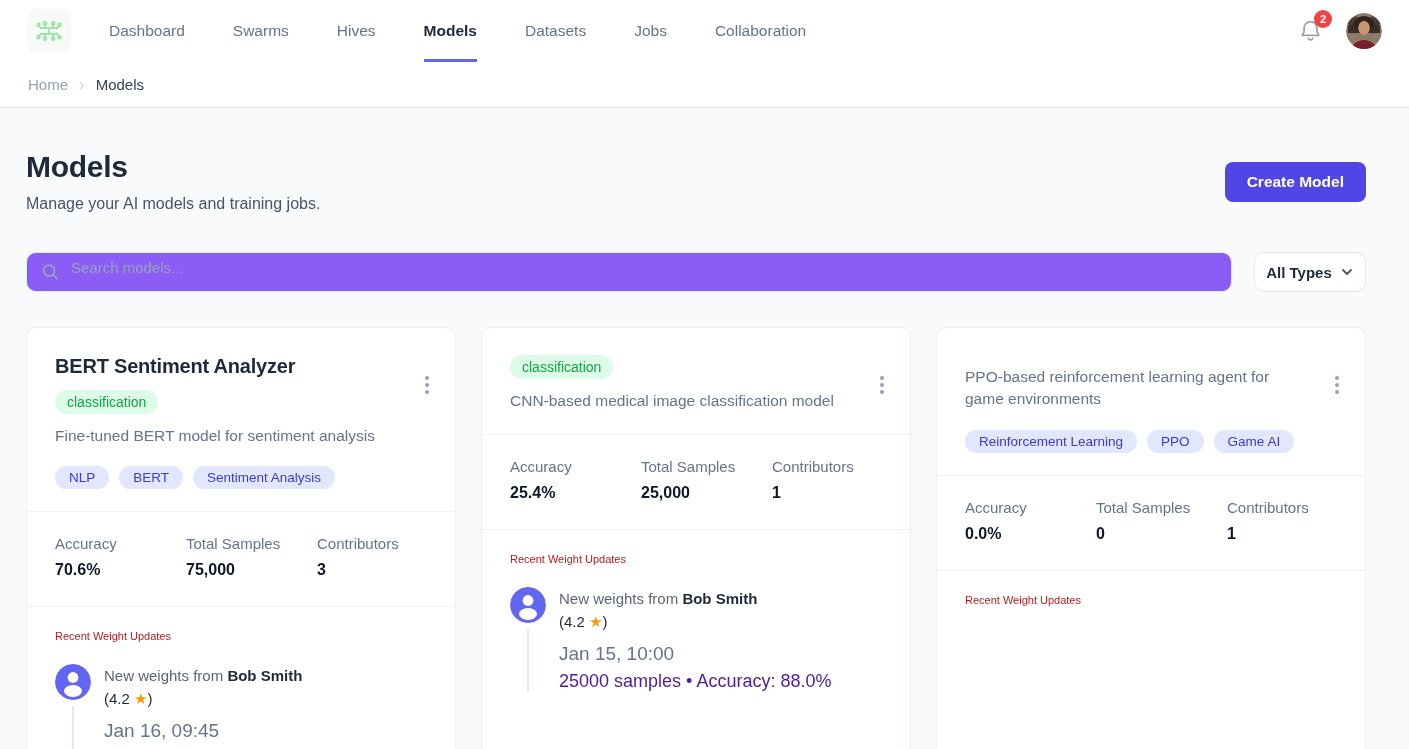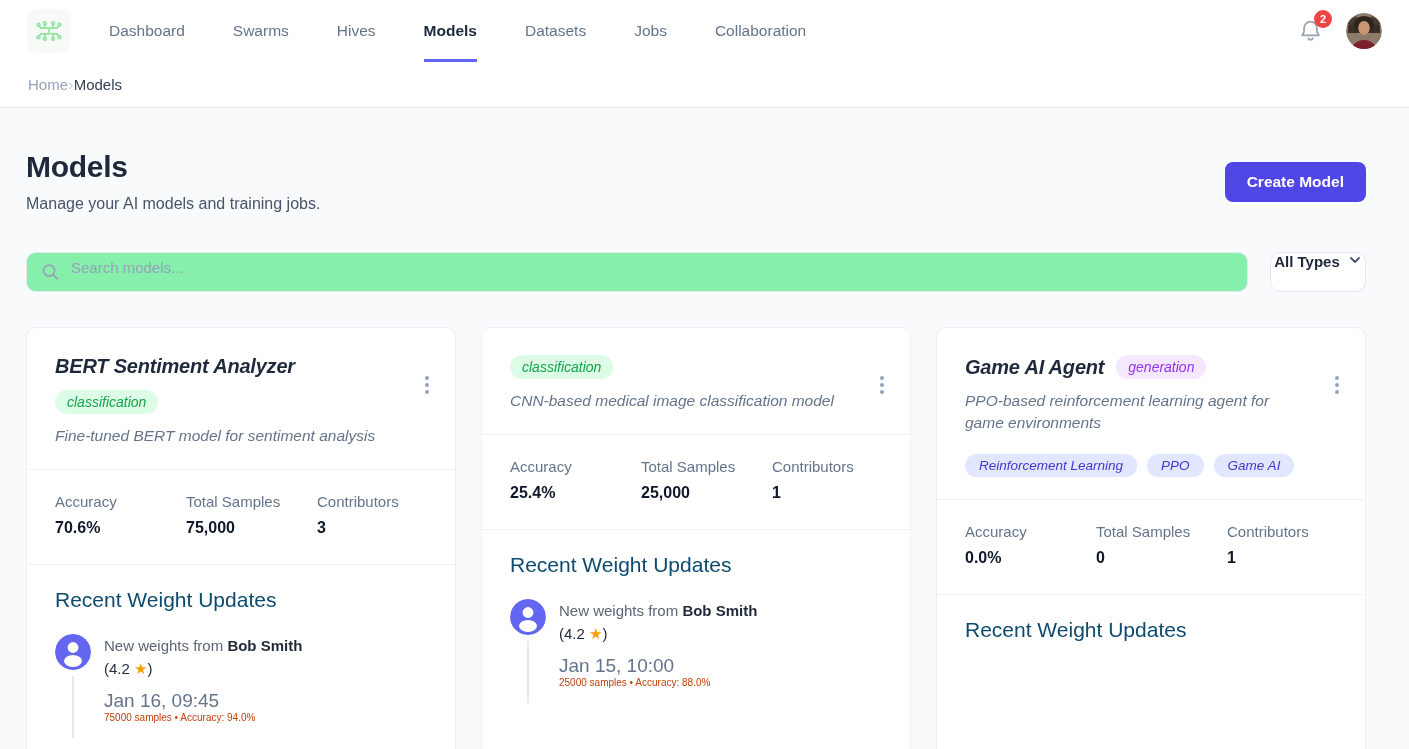--- a/index.html
+++ b/index.html
@@ -36,21 +36,21 @@
     position:absolute; top:-7px; right:-8px;
     min-width:18px; height:18px; padding:0 4px;
     background:#ef4444; color:#fff; font-size:11px; font-weight:700;
     border-radius:999px; display:flex; align-items:center; justify-content:center;
   }
   .avatar { width:36px; height:36px; border-radius:50%; overflow:hidden; cursor:pointer; }
 
   
   .breadcrumb-row {
     height:46px; background:#fff; border-bottom:1px solid #e8ebf0;
-    display:flex; align-items:center; padding:0 28px; font-size:15px;
+    display:flex; align-items:center; padding:0 28px; gap:11px; font-size:15px;
   }
   .bc-home { color:#94a3b8; cursor:pointer; }
   .bc-sep  { color:#cbd5e1; font-size:17px; line-height:1; }
   .bc-cur  { color:#334155; font-weight:500; }
 
   
   .container { width:1340px; margin-left:26px; }
   .page-head-row {
     margin-top:42px;
     display:flex; justify-content:space-between; align-items:center;
@@ -62,42 +62,42 @@
     font-family:inherit; font-size:15.5px; font-weight:700;
     padding:0 22px; height:40px; border-radius:8px;
   }
 
   
   .toolbar { display:flex; gap:22px; margin-top:39px; }
   .search-box { position:relative; flex:1; }
   .search-box svg { position:absolute; left:15px; top:50%; transform:translateY(-50%); }
   .search-input {
     width:100%; height:40px; border:1px solid #e2e8f0; border-radius:10px;
-    background:#86efac; padding:0 14px 10px 44px;
+    background:#8b5cf6; padding:0 14px 10px 44px;
     font-family:inherit; font-size:15px; color:#1e293b; outline:none;
   }
   .search-input::placeholder { color:#94a3b8; }
   .type-filter {
-    height:40px; width:96px; border:1px solid #e2e8f0; border-radius:10px;
+    height:40px; width:112px; border:1px solid #e2e8f0; border-radius:10px;
     background:#fff; cursor:pointer; font-family:inherit;
-    display:flex; justify-content:center; gap:8px;
+    display:flex; align-items:center; justify-content:center; gap:8px;
     font-size:15px; font-weight:700; color:#1e293b;
   }
 
   
   .cards {
     margin-top:35px;
     display:grid; grid-template-columns:repeat(3,1fr); gap:25px;
     align-items:stretch; height:600px;
   }
   .card {
     background:#fff; border:1px solid #eceff3; border-radius:10px;
     position:relative; display:flex; flex-direction:column;
   }
-  .card-head { padding:27px 56px 22px 28px; position:relative;font-style:italic; }
+  .card-head { padding:27px 56px 22px 28px; position:relative; }
   .title-row { display:flex; align-items:center; gap:12px; flex-wrap:wrap; }
   .model-title { font-size:20px; font-weight:600; color:#1e293b; letter-spacing:-0.2px; }
   .type-badge {
     font-size:14px; font-weight:500; padding:4px 12px; border-radius:999px; white-space:nowrap;
   }
   .desc { margin-top:11px; font-size:15.5px; color:#64748b; line-height:1.45; }
   .tags { margin-top:19px; display:flex; gap:10px; flex-wrap:wrap; margin-right:-24px; }
   .tag {
     background:#e0e7ff; color:#4338ca; font-size:13.5px;
     padding:4px 14px; border-radius:999px; white-space:nowrap;
@@ -112,34 +112,34 @@
   .stats {
     border-top:1px solid #eef1f5; border-bottom:1px solid #eef1f5;
     padding:23px 28px 27px; display:flex;
   }
   .stat { width:131px; }
   .stat:last-child { width:auto; }
   .stat-label { font-size:15px; color:#64748b; }
   .stat-value { margin-top:9px; font-size:16px; font-weight:700; color:#0f172a; }
 
   .updates { padding:23px 28px 0; flex:1; }
-  .updates-heading { font-size:21px; font-weight:500; color:#0c4a6e; }
+  .updates-heading { font-size:11px; font-weight:500; color:#b91c1c; }
   .updates-list { margin-top:22px; }
   .update { display:flex; gap:13px; min-height:104px; }
   .rail { width:36px; display:flex; flex-direction:column; align-items:center; flex:0 0 auto; }
   .u-avatar { width:36px; height:36px; border-radius:50%; overflow:hidden; flex:0 0 auto; }
   .u-line { width:2px; flex:1; background:#e5e8ee; margin-top:6px; }
   .u-body { flex:1; min-width:0; padding-top:1px; }
   .u-top { display:flex; justify-content:space-between; gap:10px;flex-direction:column; }
   .u-text { font-size:15px; color:#5b6675; line-height:1.5; max-width:218px; }
   .u-user { color:#1f2937; font-weight:600; }
   .u-rating { color:#1f2937; }
   .star { color:#f59e0b; }
   .u-date { font-size:19px; color:#64748b; white-space:nowrap; }
-  .u-meta { font-size:10px; color:#c2410c; }
+  .u-meta { margin-top:6px; font-size:18px; color:#4c1d95; }
 </style>
 </head>
 <body>
 
 <header class="topnav">
   <div class="logo">
     <span style="display:flex">
       <svg width="28" height="28" viewBox="0 0 24 24" fill="none" stroke="#8fe5a0" stroke-width="1.4" stroke-linecap="round">
         <path d="M5 9.5 H19 M5 14.5 H19 M12 9.5 V14.5"></path>
         <path d="M5 9.5 L3.6 7.8 M19 9.5 L20.4 7.8 M5 14.5 L3.6 16.2 M19 14.5 L20.4 16.2"></path>
@@ -221,20 +221,25 @@
   </div>
 
   <div class="cards">
   <article class="card">
     <div class="card-head">
       <div class="title-row">
         <h2 class="model-title">BERT Sentiment Analyzer</h2>
         <span class="type-badge" style="background: rgb(220, 252, 231); color: rgb(22, 163, 74);">classification</span>
       </div>
       <p class="desc">Fine-tuned BERT model for sentiment analysis</p>
+      <div class="tags">
+            <span class="tag">NLP</span>
+            <span class="tag">BERT</span>
+            <span class="tag">Sentiment Analysis</span>
+          </div>
       <button class="kebab">
         <i></i>
             <i></i>
             <i></i>
       </button>
     </div>
     <div class="stats">
       <div class="stat">
         <div class="stat-label">Accuracy</div>
         <div class="stat-value">70.6%</div>
@@ -330,24 +335,20 @@
       </div>
       <div class="u-meta">25000 samples • Accuracy: 88.0%</div>
     </div>
   </div>
 </div>
     </div>
   </article>
 
   <article class="card">
     <div class="card-head">
-      <div class="title-row">
-        <h2 class="model-title">Game AI Agent</h2>
-        <span class="type-badge" style="background: rgb(243, 232, 255); color: rgb(147, 51, 234);">generation</span>
-      </div>
       <p class="desc">PPO-based reinforcement learning agent for game environments</p>
       <div class="tags">
             <span class="tag">Reinforcement Learning</span>
             <span class="tag">PPO</span>
             <span class="tag">Game AI</span>
           </div>
       <button class="kebab">
         <i></i>
             <i></i>
             <i></i>

